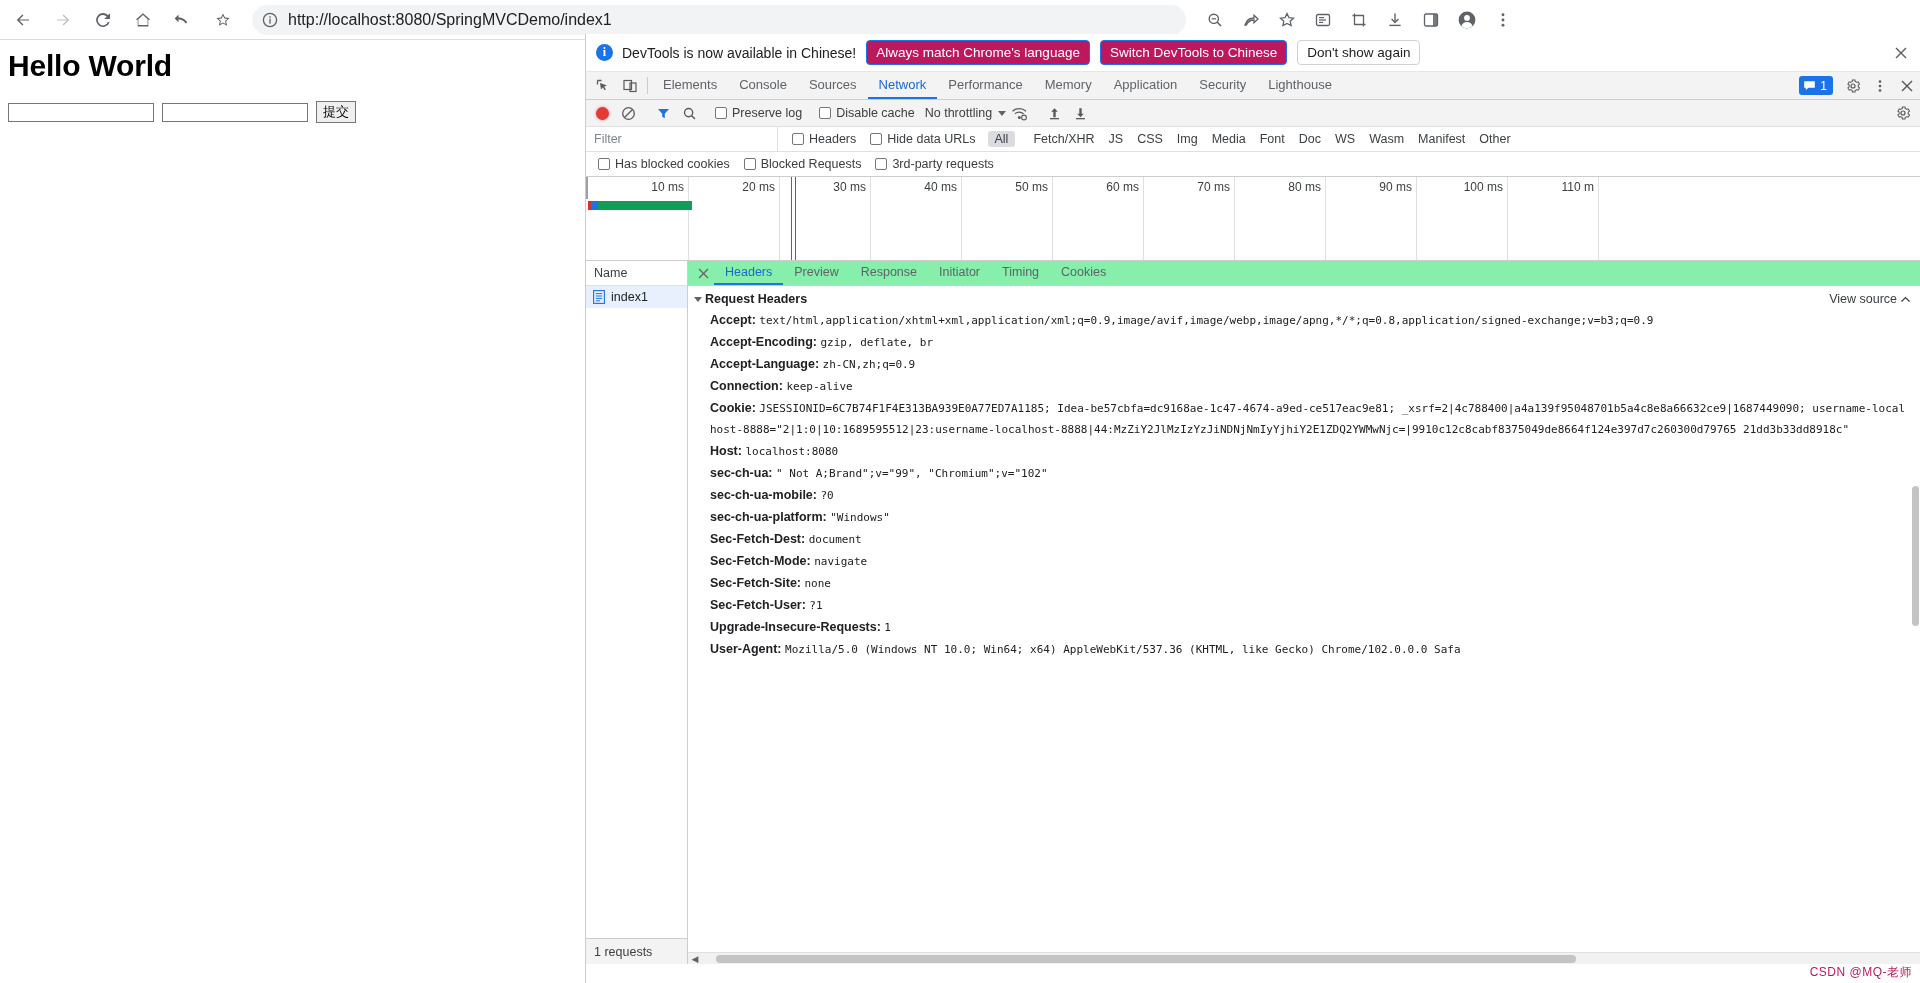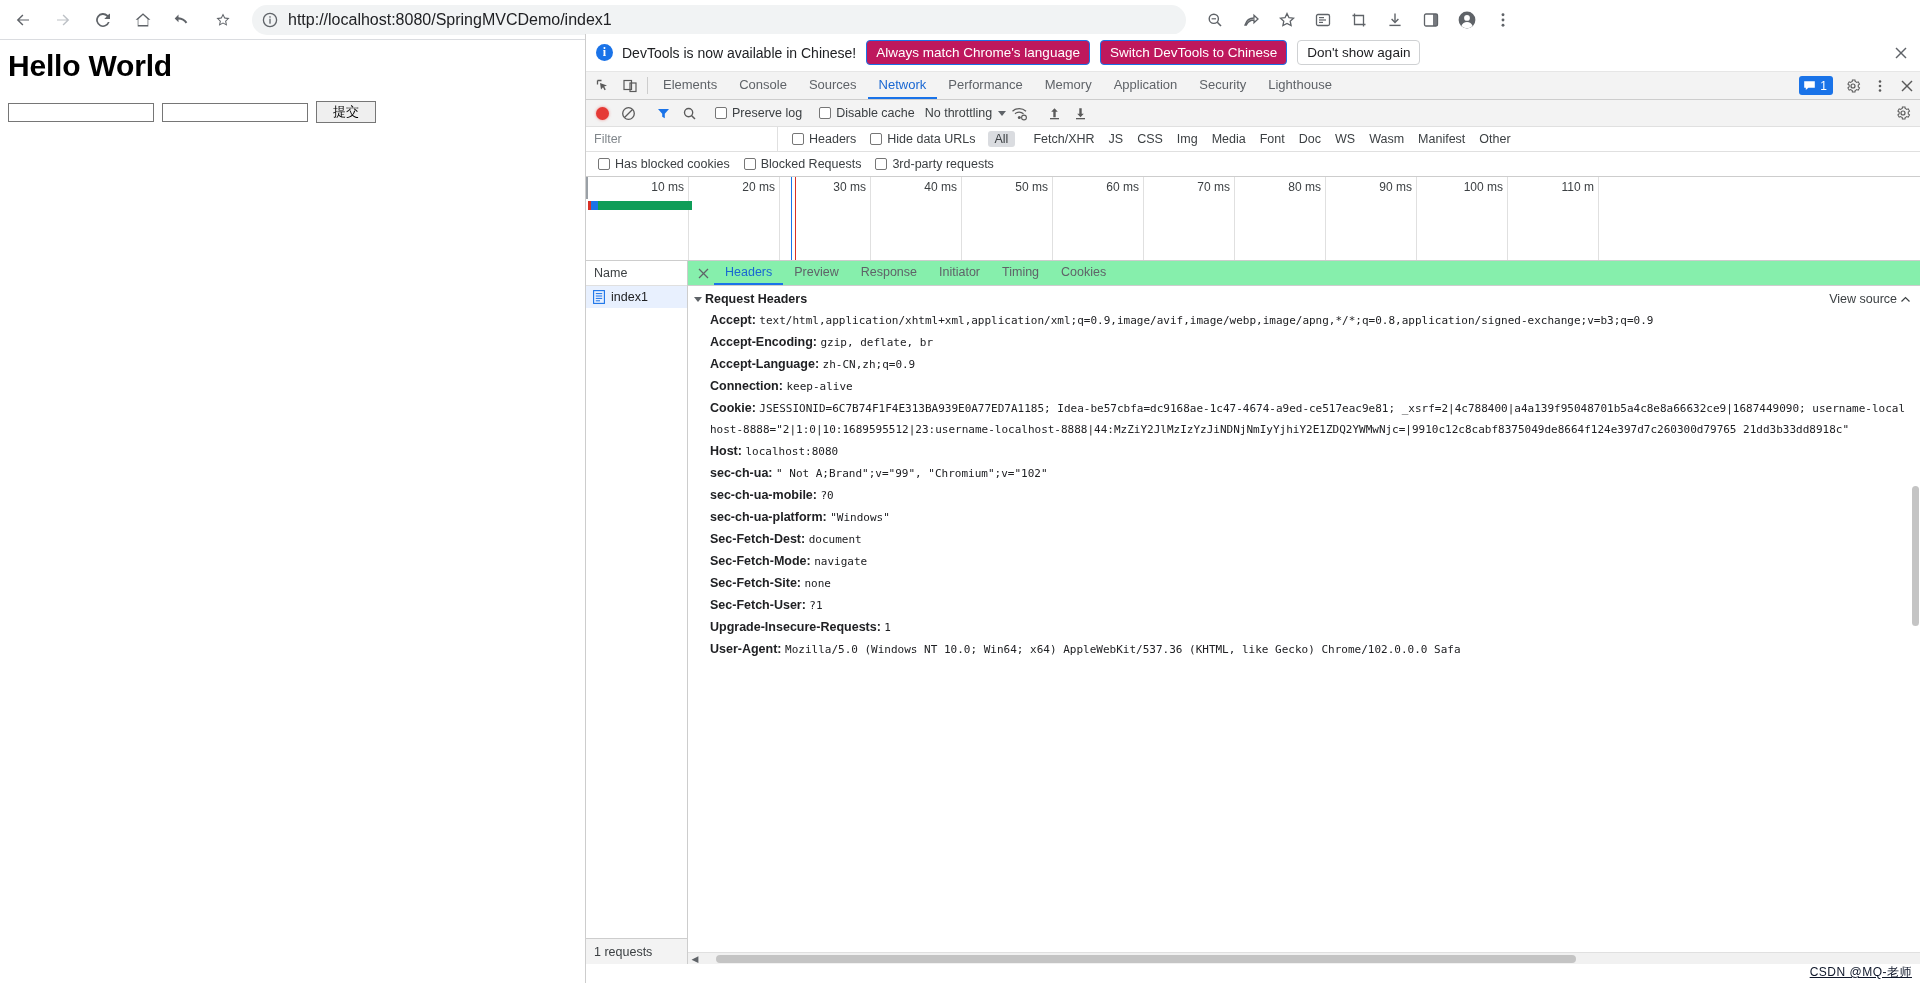--- a/index.html
+++ b/index.html
@@ -53,21 +53,21 @@
   }
   #page-form {
     margin: 18px 0 0 8px; display: flex; align-items: center; gap: 8px;
   }
   #page-form input[type=text] {
     width: 146px; height: 19px; font-size: 13px;
     border: 1px solid #767676; background: #fff; padding: 1px 2px;
     font-family: "Liberation Sans", sans-serif;
   }
   #page-form .submit-btn {
-    height: 22px; padding: 0 16px; font-size: 13px;
+    height: 22px; padding: 0 6px; font-size: 13px;
     border: 1px solid #767676; background: #efefef; color: #000;
     cursor: pointer; font-family: "Liberation Sans", sans-serif;
   }
 
   
   #devtools {
     position: absolute; left: 585px; top: 34px;
     width: 1335px; height: 949px;
     background: #ffffff;
     border-left: 1px solid #cdcdcd;
@@ -268,21 +268,21 @@
     width: 14px; text-align: center; font-size: 9px; color: #5f6368; cursor: pointer;
   }
   #hscroll-track { flex: 1 1 auto; height: 12px; position: relative; }
   #hscroll-thumb {
     position: absolute; left: 14px; top: 2px; height: 8px; width: 860px;
     background: #c4c4c4; border-radius: 4px;
   }
   
   #watermark {
     position: absolute; right: 8px; bottom: 2px; font-size: 12px;
-    color: #0f172a; letter-spacing: 0.5px; pointer-events: none; text-decoration: underline;
+    color: #be185d; letter-spacing: 0.5px; pointer-events: none;
   }
 </style>
 </head>
 <body>
 
 <div id="browser-toolbar">
   <div class="nav-btn">
     <svg width="20" height="20" viewBox="0 0 20 20">
         <path d="M16 9.5H6.3l4.1-4.1-1-1L3.8 10l5.6 5.6 1-1-4.1-4.1H16z" fill="#5f6368"></path>
       </svg>

